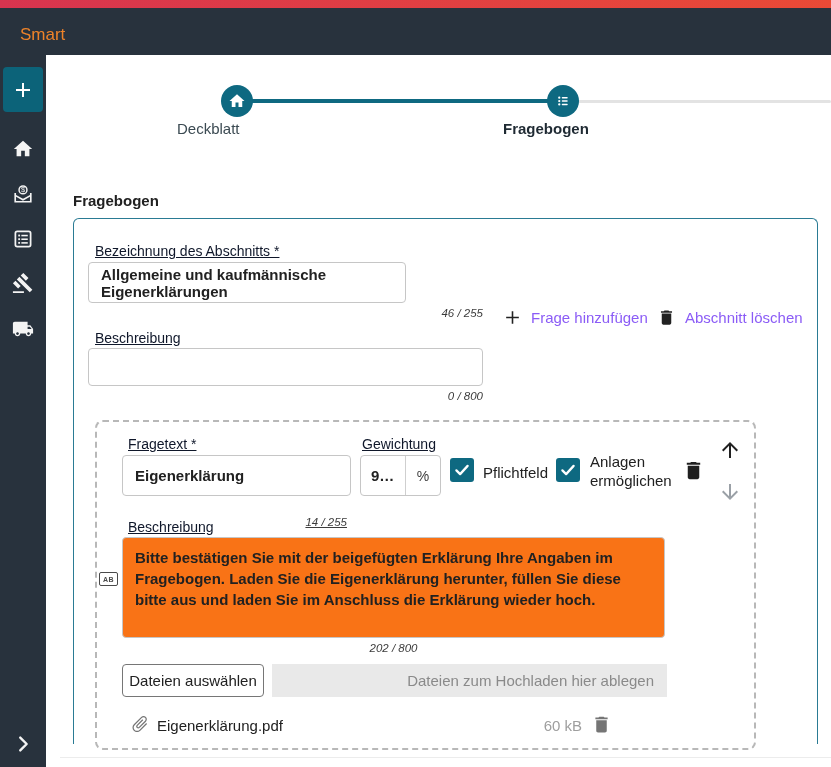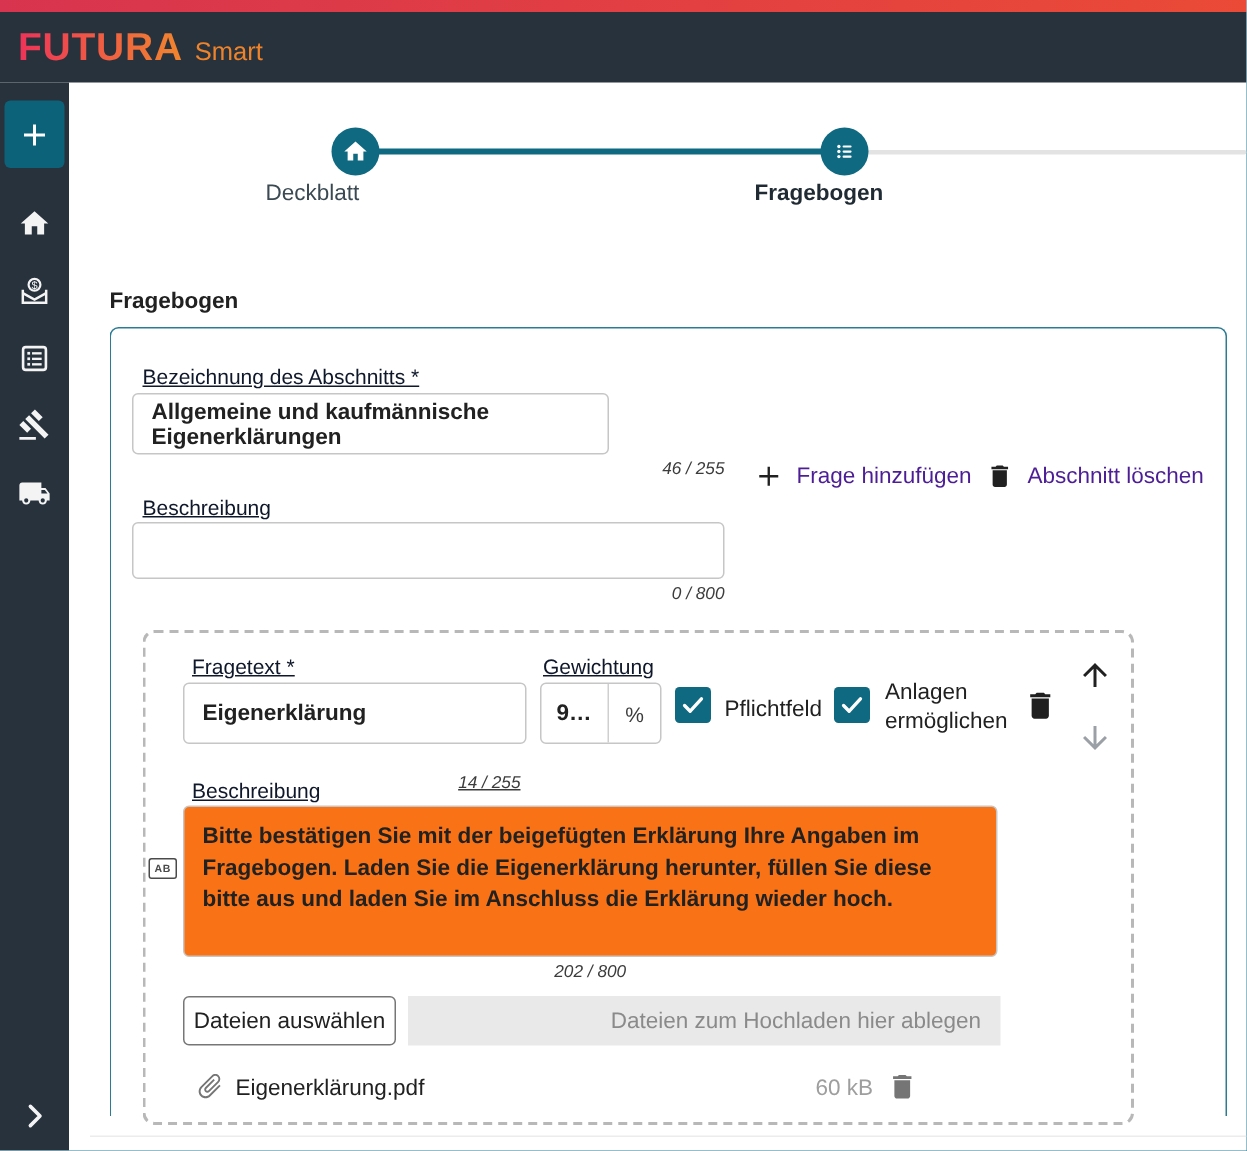--- a/index.html
+++ b/index.html
@@ -29,21 +29,21 @@
   .step-label { width:120px; text-align:left; font-size:15px; color:#3b4a52; cursor:pointer; }
   .step-label.active { font-weight:bold; color:#1f2a33; }
 
   
   .h-section { font-size:15px; font-weight:bold; color:#212121; }
   .teal-box { left:73px; top:218px; width:745px; height:526px; border:1px solid #2a7b94; border-bottom:none; border-radius:6px 6px 0 0; }
   .f-label { font-size:14px; color:#0f172a;text-decoration:underline; }
   .input { border:1px solid #c6c6c6; border-radius:4px; background:#fff; display:flex; align-items:center; padding:0 12px;
            font-size:15px; font-weight:bold; color:#212121; cursor:text; }
   .counter { font-size:11.5px; font-style:italic; color:#3c3c3c; }
-  .txt-btn { display:flex; align-items:center; gap:9px; font-size:15px; color:#4c1d95; cursor:pointer; }
+  .txt-btn { display:flex; align-items:center; gap:9px; font-size:15px; color:#8b5cf6; cursor:pointer; }
   .txt-btn svg { width:19px; height:19px; }
 
   .dashed-box { left:95px; top:420px; width:661px; height:330px; border:2px dashed #b8b8b8; border-radius:8px; }
 
   .weight-box { left:360px; top:455px; width:81px; height:41px; border:1px solid #c6c6c6; border-radius:4px; display:flex; }
   .weight-val { width:45px; border-right:1px solid #cfcfcf; display:flex; align-items:center; padding-left:10px;
                 font-size:15px; font-weight:bold; color:#212121; cursor:text; }
   .weight-unit { flex:1; display:flex; align-items:center; justify-content:center; font-size:14px; color:#3c3c3c; }
 
   .checkbox { width:24px; height:24px; background:#0e6981; border-radius:3px; display:flex; align-items:center; justify-content:center; cursor:pointer; }
@@ -66,21 +66,20 @@
 
   .ab-badge { left:99px; top:572px; width:19px; height:14px; border:1.5px solid #4a4a4a; border-radius:2px;
               display:flex; align-items:center; justify-content:center; font-size:7px; font-weight:bold; color:#4a4a4a; letter-spacing:.5px; }
   .divider { left:60px; top:757px; width:771px; height:1px; background:#ececec; }
 </style>
 </head>
 <body>
 
 <div class="abs stripe"></div>
 <div class="abs header">
-  <span class="brand">FUTURA</span>
   <span class="brand-suffix">Smart</span>
 </div>
 
 <div class="abs sidebar">
   <div class="side-tile">
     <svg viewBox="0 0 24 24" width="24" height="24">
         <path d="M11 5h2v6h6v2h-6v6h-2v-6H5v-2h6z" fill="#fff"></path>
       </svg>
   </div>
   <div class="side-ic" style="top:83px;">

